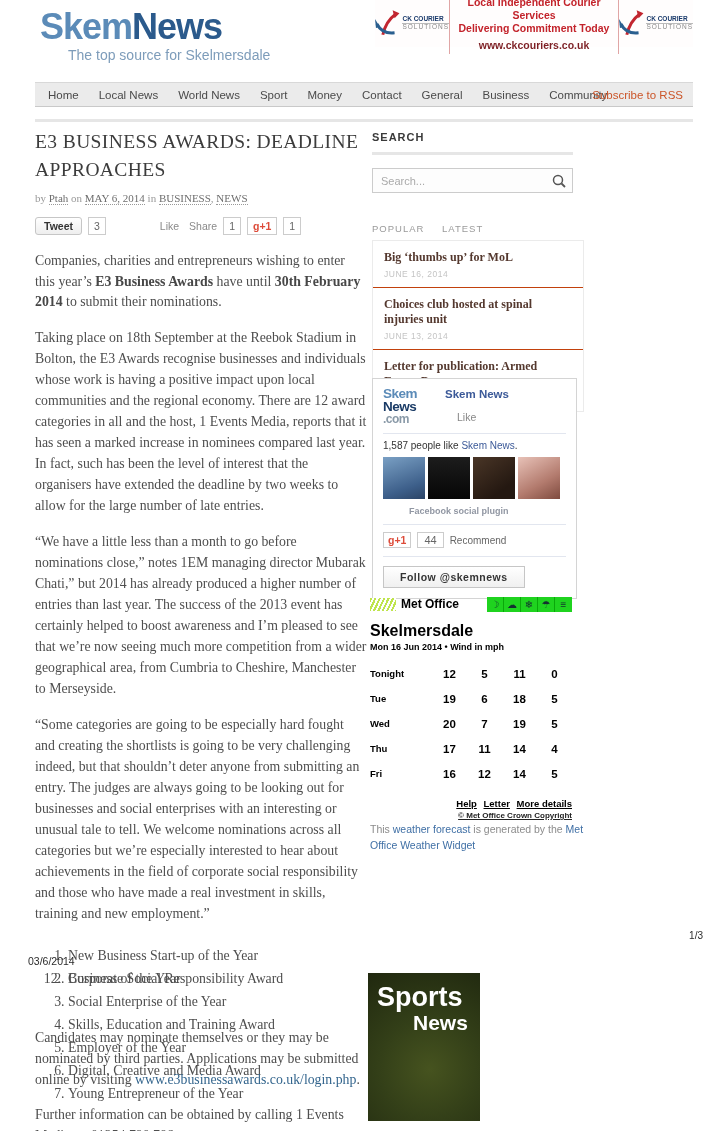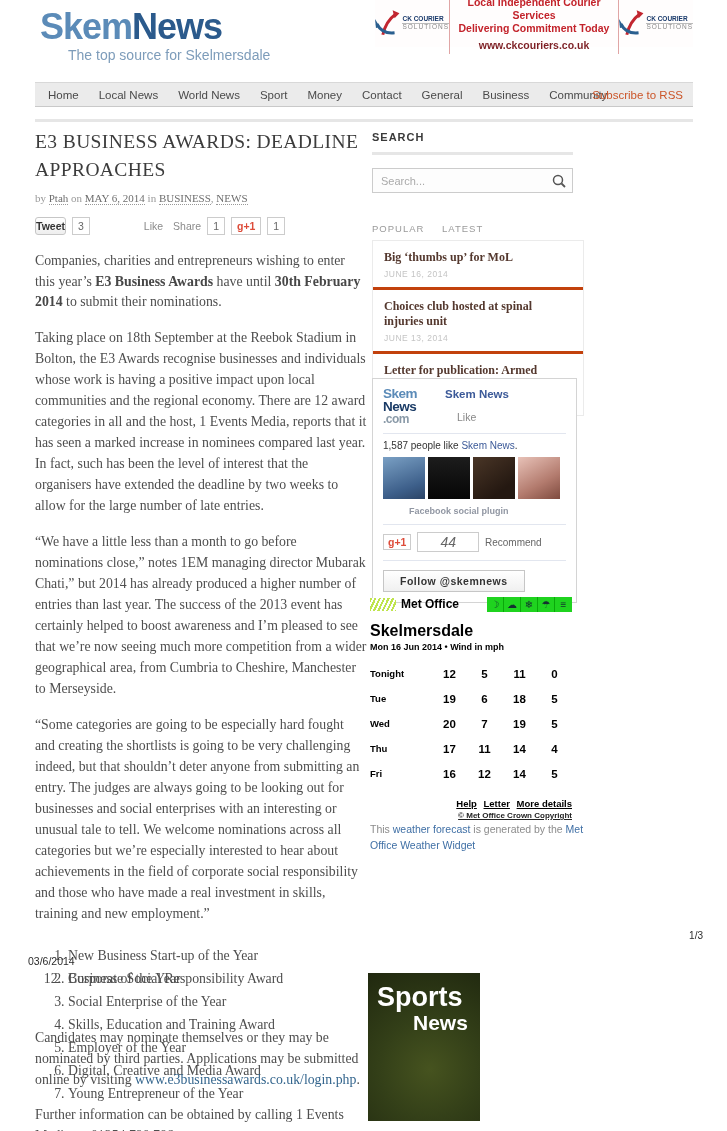--- a/index.html
+++ b/index.html
@@ -32,21 +32,21 @@
   .page-rule { position:absolute; left:35px; top:119px; width:658px; height:3px; background:#e6e6e6; }
 
   
   .main-col { position:absolute; left:35px; top:128px; width:332px; }
   h1.article-title { font-size:19.5px; font-weight:400; color:#3c3c3c; letter-spacing:.4px; line-height:1.45; }
   .byline { margin-top:7px; font-size:11px; color:#999; }
   .byline .lnk { color:#6e6e6e; border-bottom:1px dotted #999; cursor:pointer; }
   .social-row { margin-top:12px; display:flex; align-items:center; gap:6px;
                 font-family:"Liberation Sans",sans-serif; font-size:10.5px; color:#8a8a8a; height:20px; }
   .btn-tweet { border:1px solid #c6c6c6; border-radius:3px; background:linear-gradient(#fff,#eee);
-               font-weight:bold; color:#333; padding:2px 0; cursor:pointer; }
+               font-weight:bold; color:#333; padding:2px 8px; cursor:pointer; }
   .cnt-box { border:1px solid #ccc; background:#fff; padding:2px 5px; color:#666; cursor:pointer; }
   .lbl-like { margin-left:48px; cursor:pointer; }
   .lbl-share { margin-left:4px; cursor:pointer; }
   .gplus-badge { border:1px solid #ccc; background:#fff; padding:2px 5px; color:#dd4b39; font-weight:bold; cursor:pointer; }
   .main-col p { font-size:13.8px; line-height:1.52; margin-top:15px; color:#4e4e4e; }
   .main-col p b, .main-col p .bld { font-weight:bold; color:#474747; }
   .cat-list { margin-top:21px; padding-left:33px; }
   .cat-list li { font-size:13.8px; line-height:1.45; margin-bottom:3px; color:#4e4e4e; }
   .txt-link { color:#33658d; cursor:pointer; }
 
@@ -58,42 +58,42 @@
   .search-box input { width:100%; height:100%; border:0; background:transparent; outline:none; padding:0 26px 0 8px;
                       font-family:"Liberation Sans",sans-serif; font-size:11px; color:#666; }
   .search-box input::placeholder { color:#aaa; }
   .search-icon { position:absolute; right:5px; top:4px; cursor:pointer; }
 
   .sb-tabs { position:absolute; left:372px; top:223px; font-family:"Liberation Sans",sans-serif;
              font-size:9.5px; letter-spacing:1px; color:#9a9a9a; }
   .sb-tab { margin-right:14px; cursor:pointer; }
 
   .sb-posts { position:absolute; left:372px; top:240px; width:212px; border:1px solid #ebebeb; background:#fff; }
-  .post-item { padding:9px 11px 8px; border-bottom:3px solid #c2410c; }
+  .post-item { padding:9px 11px 8px; border-bottom:1px solid #c2410c; }
   .post-item:last-child { border-bottom:0; }
   .post-title { font-size:12px; font-weight:bold; color:#54382e; cursor:pointer; line-height:1.25; }
   .post-date { font-family:"Liberation Sans",sans-serif; font-size:8.5px; letter-spacing:.5px; color:#c4c4c4; margin-top:4px; }
 
   .sb-social { position:absolute; left:372px; top:378px; width:205px; border:1px solid #d4d4d4; background:#fff;
                padding:9px 10px 8px; font-family:"Liberation Sans",sans-serif; }
   .fb-head { display:flex; }
   .fb-logo { flex:0 0 52px; line-height:.95; font-weight:bold; font-size:13.5px; letter-spacing:-.5px; }
   .fb-logo .l1 { color:#5b8bb8; } .fb-logo .l2 { color:#1a3b66; } .fb-logo .l3 { color:#8a9aa8; font-size:12px; }
   .fb-meta { margin-left:10px; }
   .fb-name { color:#3b5998; font-weight:bold; font-size:11.5px; cursor:pointer; }
   .fb-like { color:#888; font-size:10.5px; margin-top:11px; margin-left:12px; cursor:pointer; }
   .fb-div { border-top:1px solid #e2e6ef; margin:8px 0 6px; }
   .fb-likes { font-size:10px; color:#333; }
   .fb-likes .blue { color:#3b5998; cursor:pointer; }
   .fb-photos { display:flex; gap:3px; margin-top:6px; }
   .fb-photo { width:42px; height:42px; }
   .fb-plugin { font-size:9px; font-weight:bold; color:#9197a3; margin:7px 0 0 26px; }
   .gp-row { display:flex; align-items:center; gap:6px; margin:7px 0 0; }
   .gp-badge { border:1px solid #ccc; padding:1px 4px; color:#dd4b39; font-weight:bold; font-size:10.5px; cursor:pointer; }
-  .gp-count { border:1px solid #ccc; padding:1px 22px; color:#666; font-size:14px;font-style:italic; }
+  .gp-count { border:1px solid #ccc; padding:1px 6px; color:#666; font-size:11px; }
   .gp-label { font-size:10px; color:#666; }
   .tw-row { margin:9px 0 2px; }
   .tw-btn { display:inline-block; border:1px solid #c6c6c6; background:linear-gradient(#fff,#f0f0f0);
             font-weight:bold; font-size:10.5px; color:#333; padding:4px 16px; letter-spacing:.5px; cursor:pointer; }
 
   
   .sb-met { position:absolute; left:370px; top:597px; width:202px; font-family:"Liberation Sans",sans-serif; color:#111; }
   .met-head { position:relative; height:16px; }
   .met-hatch { position:absolute; left:0; top:1px; width:26px; height:13px;
                background:repeating-linear-gradient(115deg,#bfe44d 0 2px,#fff 2px 4px); }

